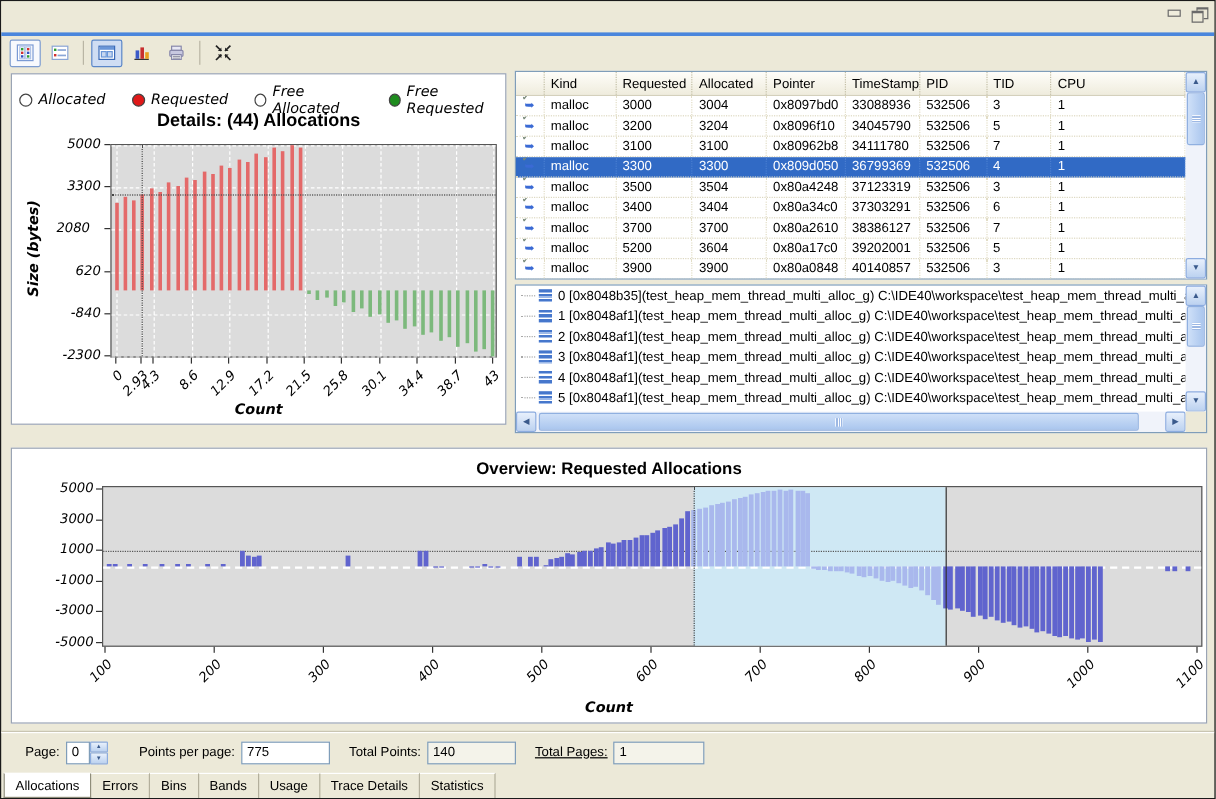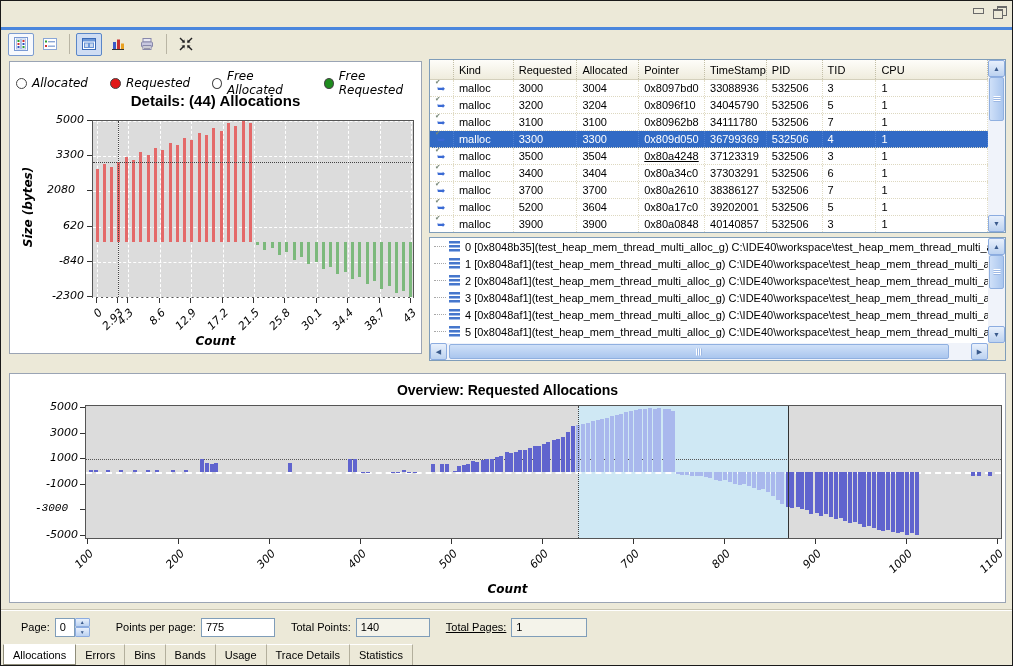--- a/index.html
+++ b/index.html
@@ -387,21 +387,21 @@
           <div class="tcell" style="width: 54px;">4</div>
           <div class="tcell" style="width: 112px;">1</div>
         </div>
         <div class="trow">
           <div class="tcell" style="width: 24px;">
             <span class="rowicon">➥</span>
           </div>
           <div class="tcell" style="width: 60px;">malloc</div>
           <div class="tcell" style="width: 64px; text-align: right;">3500</div>
           <div class="tcell" style="width: 62px;">3504</div>
-          <div class="tcell" style="width: 66px; text-decoration: underline;">0x80a4248</div>
+          <div class="tcell" style="width: 66px;">0x80a4248</div>
           <div class="tcell" style="width: 62px;">37123319</div>
           <div class="tcell" style="width: 56px;">532506</div>
           <div class="tcell" style="width: 54px;">3</div>
           <div class="tcell" style="width: 112px;">1</div>
         </div>
         <div class="trow">
           <div class="tcell" style="width: 24px;">
             <span class="rowicon">➥</span>
           </div>
           <div class="tcell" style="width: 60px;">malloc</div>
@@ -650,21 +650,21 @@
       </div>
     <div id="oylabels" style="position:absolute;left:0;top:0;">
         <div class="axis-num ytick" style="left: 22px; top: 26px;">5000</div>
         <div class="ymark" style="left: 70px; top: 33px;"></div>
         <div class="axis-num ytick" style="left: 22px; top: 51.6px;">3000</div>
         <div class="ymark" style="left: 70px; top: 58.6px;"></div>
         <div class="axis-num ytick" style="left: 22px; top: 77.2px;">1000</div>
         <div class="ymark" style="left: 70px; top: 84.2px;"></div>
         <div class="axis-num ytick" style="left: 22px; top: 102.8px;">-1000</div>
         <div class="ymark" style="left: 70px; top: 109.8px;"></div>
-        <div class="axis-num ytick" style="left: 12px; top: 128.4px; font-family: Liberation Mono, monospace;">-3000</div>
+        <div class="axis-num ytick" style="left: 22px; top: 128.4px;">-3000</div>
         <div class="ymark" style="left: 70px; top: 135.4px;"></div>
         <div class="axis-num ytick" style="left: 22px; top: 154px;">-5000</div>
         <div class="ymark" style="left: 70px; top: 161px;"></div>
       </div>
     <div id="oxlabels" style="position:absolute;left:0;top:0;">
         <div class="xmark" style="left: 77px; top: 165px;"></div>
         <div class="axis-num xtick" style="left: 17px; top: 173px;">100</div>
         <div class="xmark" style="left: 168px; top: 165px;"></div>
         <div class="axis-num xtick" style="left: 108px; top: 173px;">200</div>
         <div class="xmark" style="left: 259px; top: 165px;"></div>

